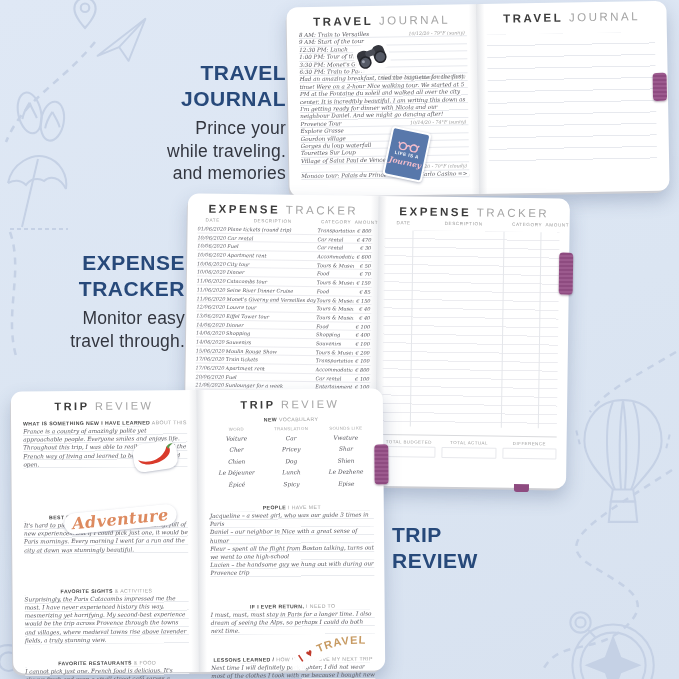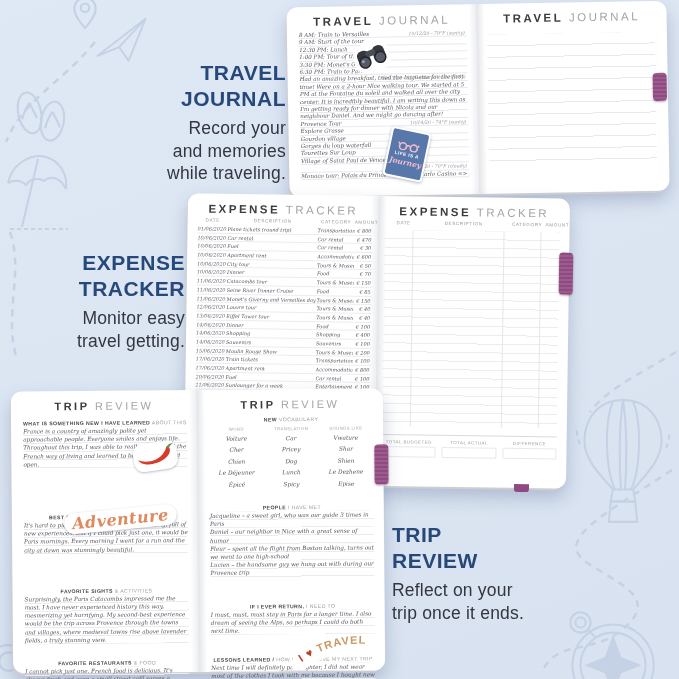--- a/index.html
+++ b/index.html
@@ -166,43 +166,39 @@
     <path d="M37 31 L45 39"></path>
   </svg>
 </div>
 
 <div class="mlabel right" style="left:96px;top:60px;width:190px;">
     <div class="ml-title">
       <div>TRAVEL</div>
       <div>JOURNAL</div>
     </div>
     <div class="ml-desc">
-      <div>Record your</div>
+      <div>Prince your</div>
+      <div>while traveling.</div>
       <div>and memories</div>
-      <div>while traveling.</div>
     </div>
   </div>
 <div class="mlabel right" style="left:10px;top:250px;width:175px;">
     <div class="ml-title">
       <div>EXPENSE</div>
       <div>TRACKER</div>
     </div>
     <div class="ml-desc">
       <div>Monitor easy</div>
-      <div>travel getting.</div>
+      <div>travel through.</div>
     </div>
   </div>
 <div class="mlabel left" style="left:392px;top:522px;width:170px;">
     <div class="ml-title">
       <div>TRIP</div>
       <div>REVIEW</div>
-    </div>
-    <div class="ml-desc">
-      <div>Reflect on your</div>
-      <div>trip once it ends.</div>
     </div>
   </div>
 
 <div class="spread" style="left:288px;top:4px;width:380px;height:190px;transform:rotate(-1deg);z-index:1;">
   <div class="page pleft">
     <div class="pg-header">
       <span class="hb">TRAVEL</span>
       <span class="hl">JOURNAL</span>
     </div>
     <div class="journal-entries">

